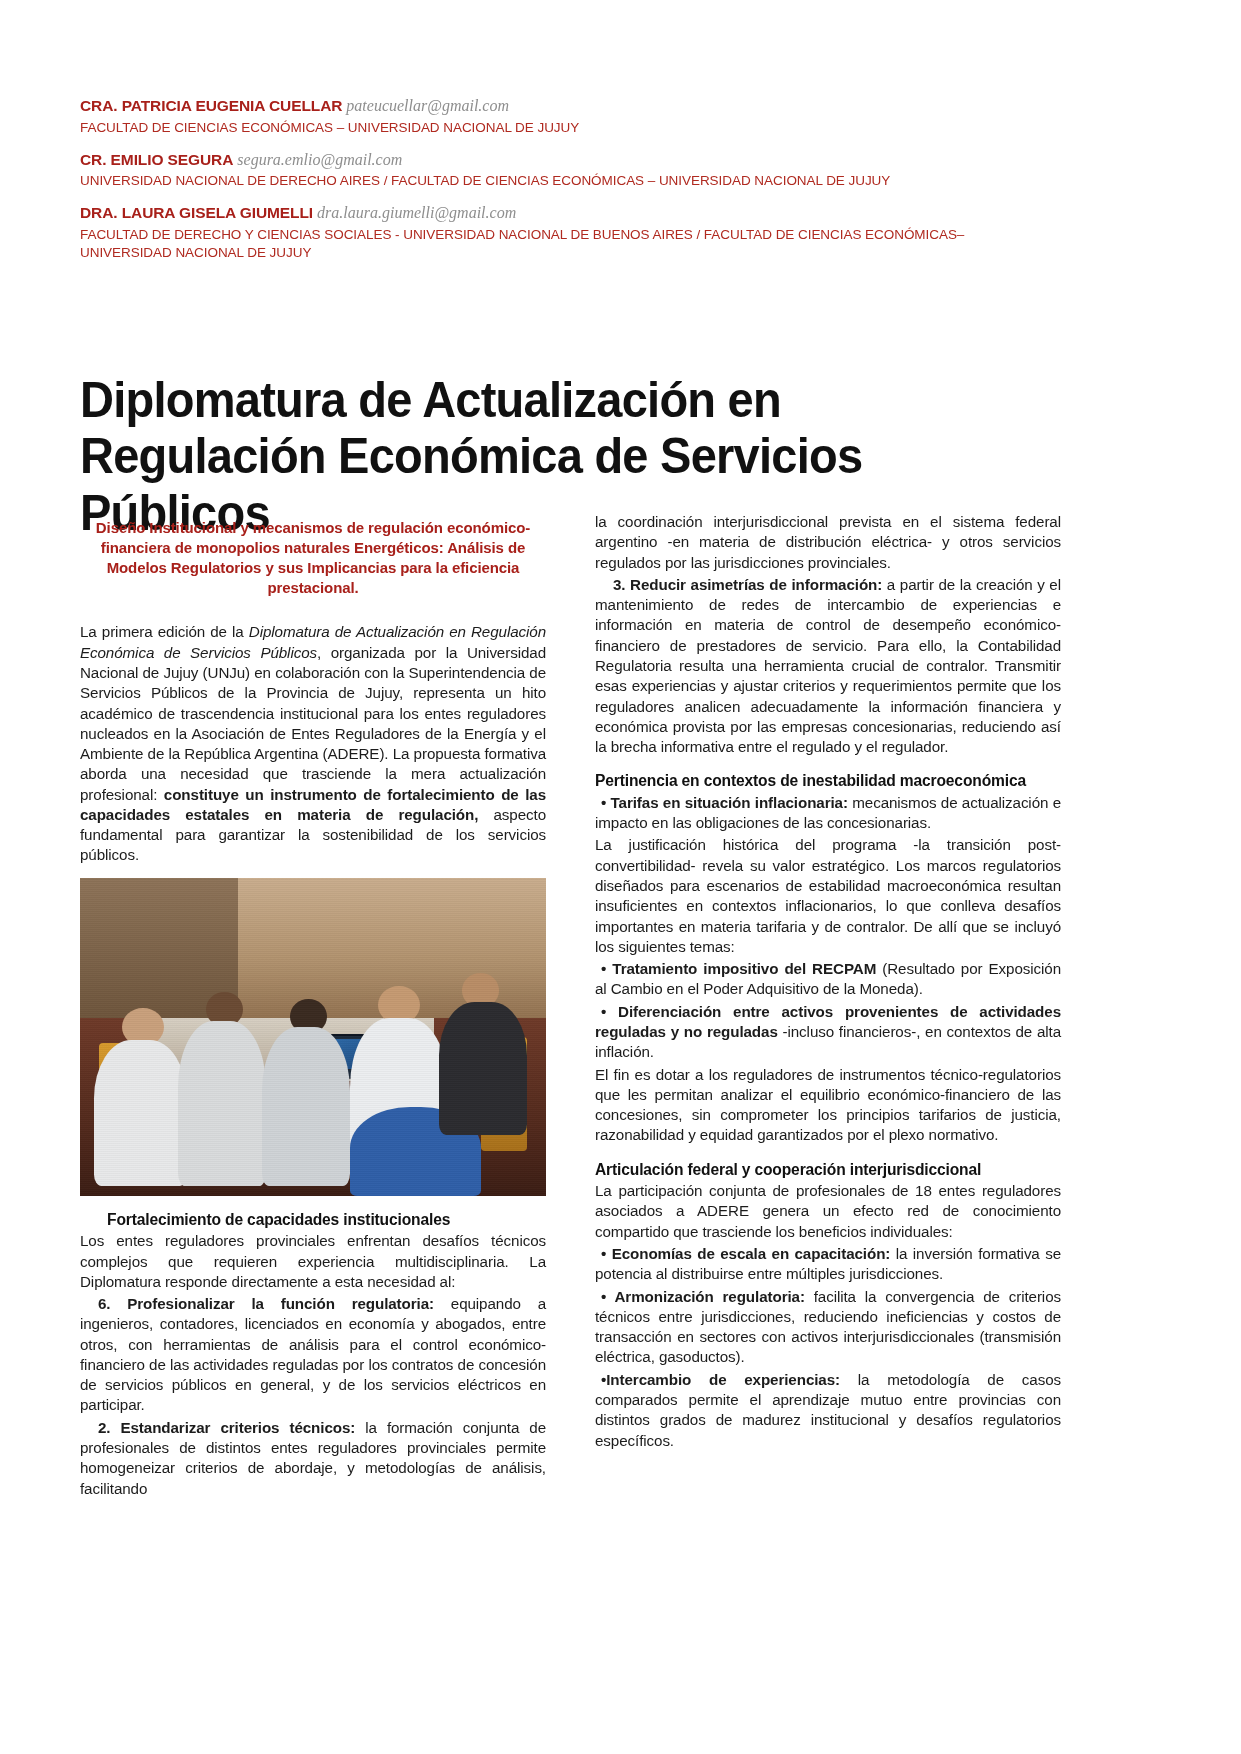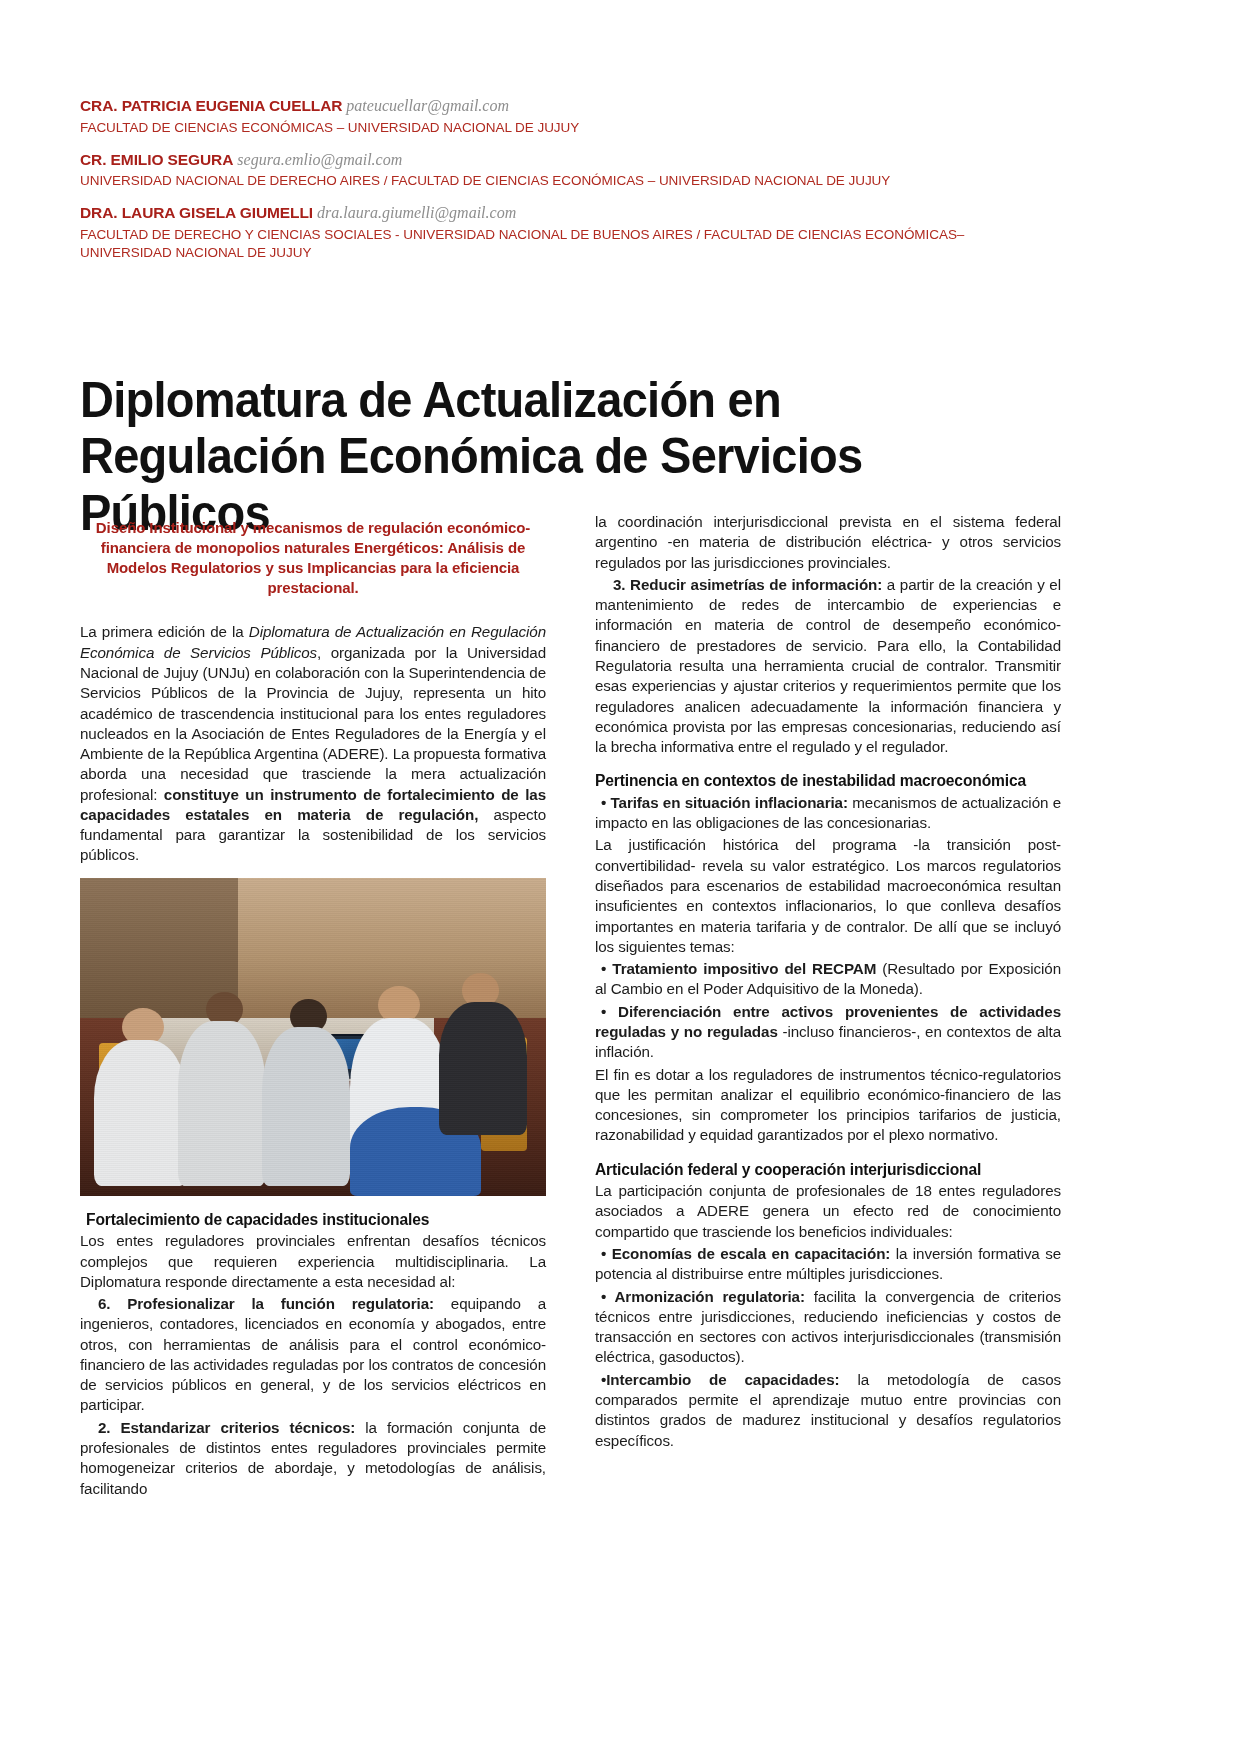--- a/index.html
+++ b/index.html
@@ -114,21 +114,21 @@
   p.body b, p.body strong { font-weight: bold; }
 
   h3.section {
     font-size: 15.6px;
     font-weight: bold;
     margin: 14px 0 2px 0;
     color: #111;
     letter-spacing: -0.15px;
     line-height: 1.25;
   }
-  h3.section.pad { padding-left: 6px; }
+  h3.section.pad { padding-left: 6px; margin-left: 21px; }
 
   .photo {
     margin: 12px 0 10px 0;
     width: 466px;
     height: 318px;
     border: 0;
     display: block;
     background: #3a2a24;
     position: relative;
     overflow: hidden;
@@ -279,18 +279,18 @@
       <p class="body"> El fin es dotar a los reguladores de instrumentos técnico-regulatorios que les permitan analizar el equilibrio económico-financiero de las concesiones, sin comprometer los principios tarifarios de justicia, razonabilidad y equidad garantizados por el plexo normativo.</p>
 
       <h3 class="section">Articulación federal y cooperación interjurisdiccional</h3>
 
       <p class="body"> La participación conjunta de profesionales de 18 entes reguladores asociados a ADERE genera un efecto red de conocimiento compartido que trasciende los beneficios individuales:</p>
 
       <p class="body tiny-indent bullet-p"><span class="bull">•</span><b> Economías de escala en capacitación:</b><span> la inversión formativa se potencia al distribuirse entre múltiples jurisdicciones.</span></p>
 
       <p class="body tiny-indent bullet-p"><span class="bull">•</span><b> Armonización regulatoria:</b><span> facilita la convergencia de criterios técnicos entre jurisdicciones, reduciendo ineficiencias y costos de transacción en sectores con activos interjurisdiccionales (transmisión eléctrica, gasoductos).</span></p>
 
-      <p class="body tiny-indent bullet-p"><span class="bull">•</span><b>Intercambio de capacidades:</b><span> la metodología de casos comparados permite el aprendizaje mutuo entre provincias con distintos grados de madurez institucional y desafíos regulatorios específicos.</span></p>
+      <p class="body tiny-indent bullet-p"><span class="bull">•</span><b>Intercambio de experiencias:</b><span> la metodología de casos comparados permite el aprendizaje mutuo entre provincias con distintos grados de madurez institucional y desafíos regulatorios específicos.</span></p>
 
     </div>
 
   </div>
 </div>
 
 </body></html>

